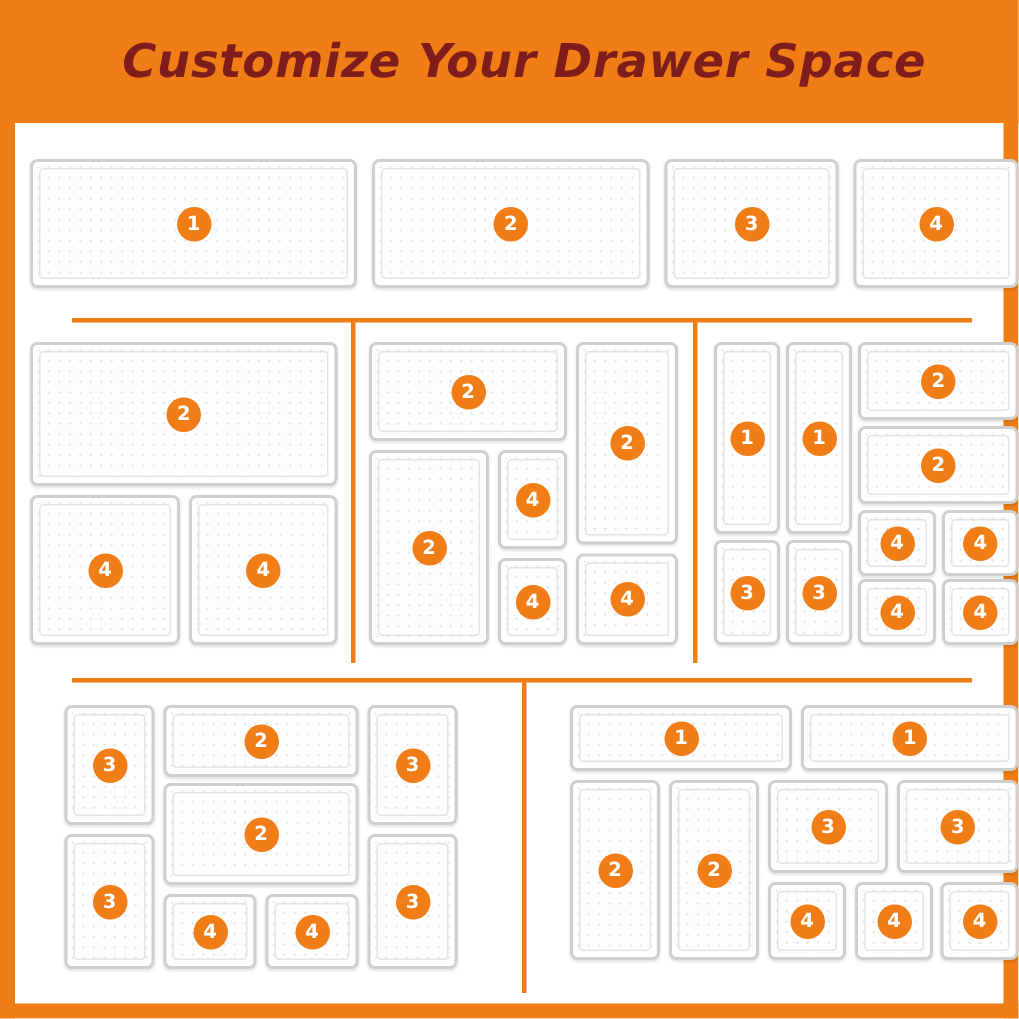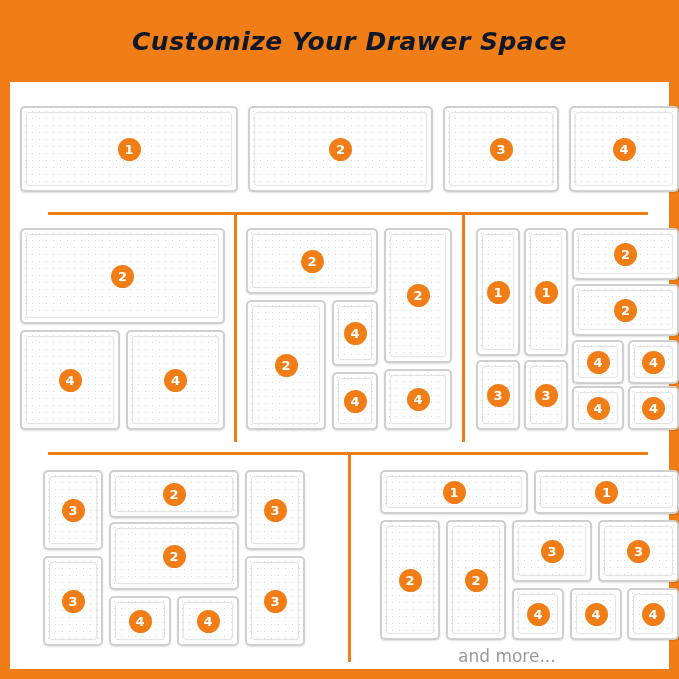--- a/index.html
+++ b/index.html
@@ -19,22 +19,22 @@
     border-bottom:10px solid #f07d15;
     background:#ffffff;
   }
   #header{
     position:absolute;left:0;top:0;width:679px;height:82px;
     background:#f07d15;
     display:flex;align-items:center;justify-content:center;
   }
   #header h1{
     margin:0;
-    color:#0f172a;
-    font-size:25px;
+    color:#7f1d1d;
+    font-size:31px;
     font-weight:bold;
     font-style:italic;
     letter-spacing:0.5px;
     font-family:"DejaVu Sans", sans-serif;
     white-space:nowrap;
   }
   
   .tray{
     position:absolute;
     box-sizing:border-box;
@@ -80,21 +80,20 @@
 <div id="frame">
 
   <div id="header">
     <h1>Customize Your Drawer Space</h1>
   </div>
 
   <div id="sizes-row"></div>
   <div id="dividers"></div>
   <div id="layouts"></div>
 
-  <div id="more" style="left:448px;top:646px;">and more...</div>
 
 <div class="tray" style="left: 10px; top: 106px; width: 218px; height: 86px;"></div>
     <div class="badge" style="left: 107.5px; top: 137.5px;">1</div>
     <div class="tray" style="left: 238px; top: 106px; width: 185px; height: 86px;"></div>
     <div class="badge" style="left: 319px; top: 137.5px;">2</div>
     <div class="tray" style="left: 433px; top: 106px; width: 116px; height: 86px;"></div>
     <div class="badge" style="left: 479.5px; top: 137.5px;">3</div>
     <div class="tray" style="left: 559px; top: 106px; width: 110px; height: 86px;"></div>
     <div class="badge" style="left: 602.5px; top: 137.5px;">4</div>
     <div class="tray" style="left: 10px; top: 228px; width: 205px; height: 96px;"></div>

